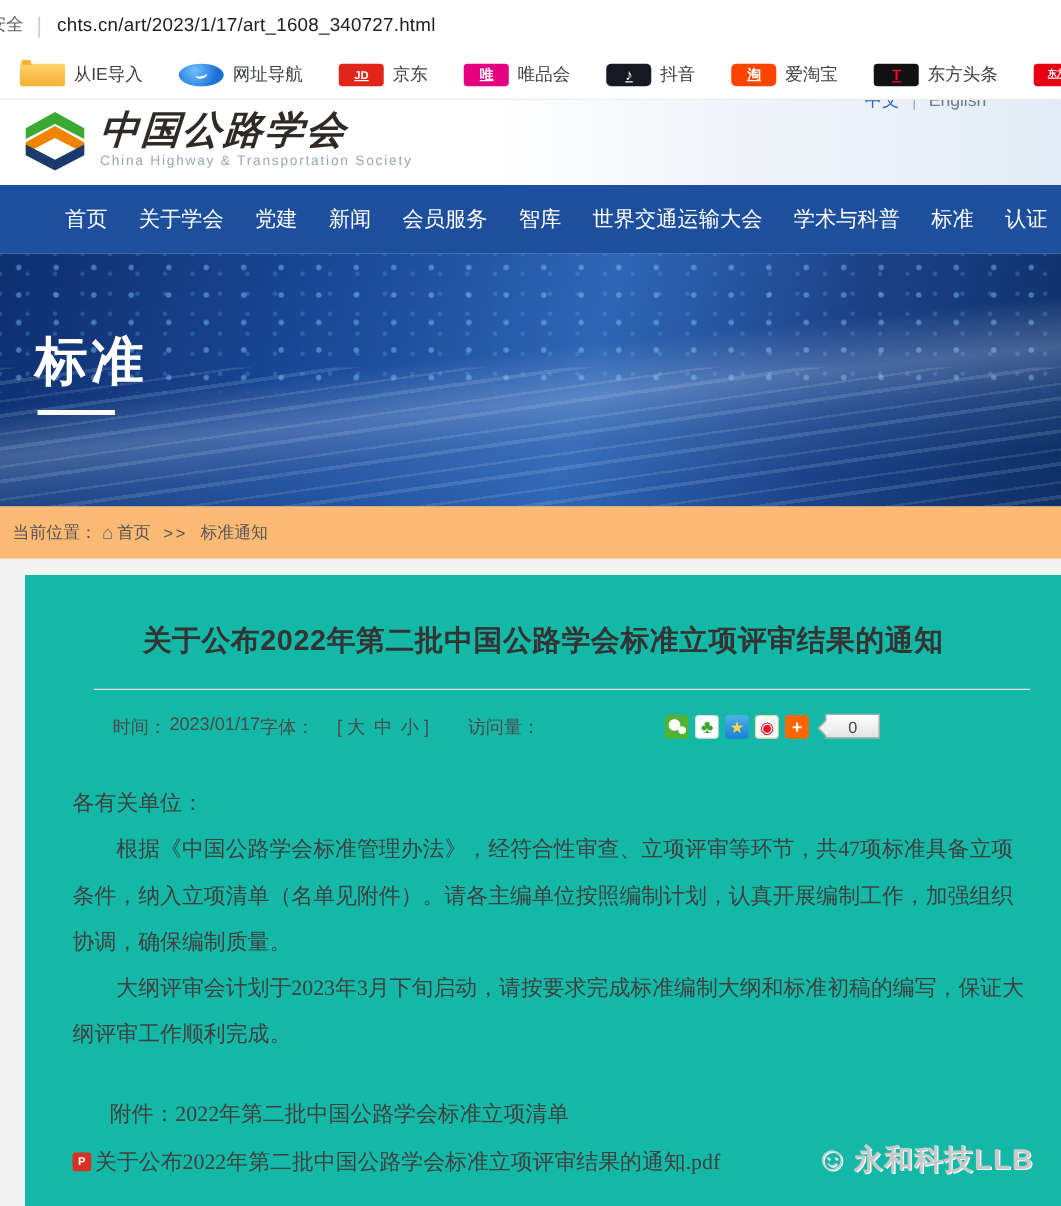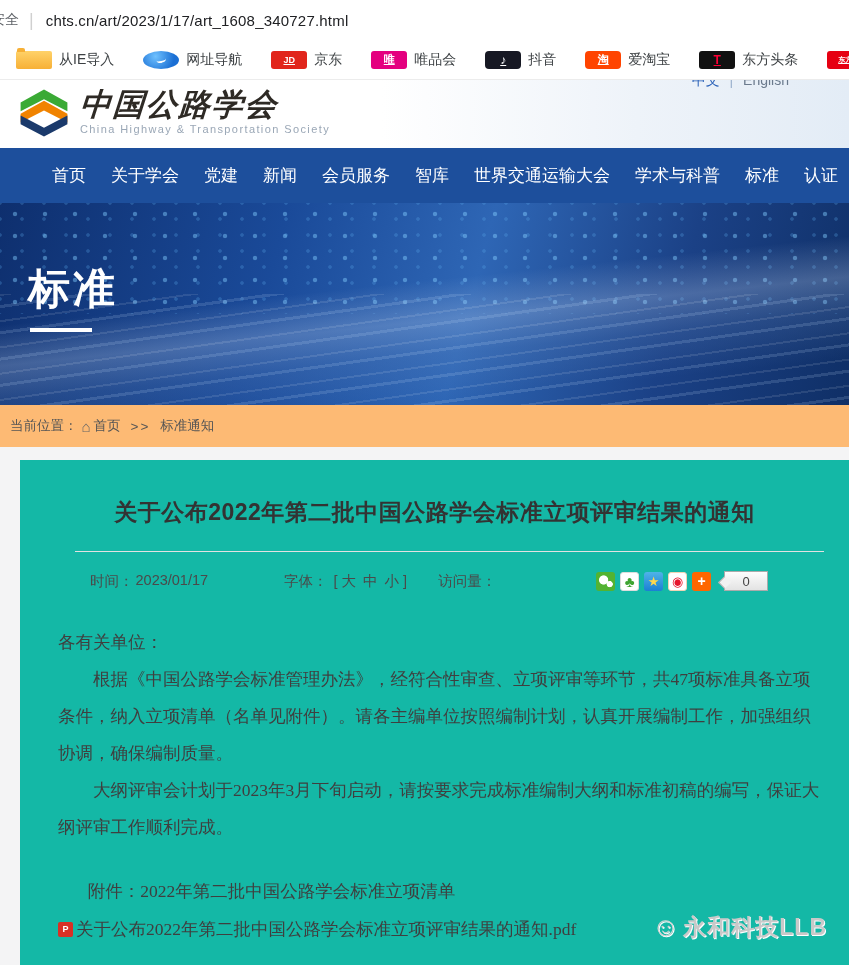--- a/index.html
+++ b/index.html
@@ -63,21 +63,21 @@
   .house { font-size:15px; color:#666; }
   .crumb-sep { margin:0 6px; color:#555; letter-spacing:2px; }
   .crumb-current { cursor:pointer; }
 
   
   .panel { position:absolute; left:20px; top:460px; width:829px; height:518px; background:#14b8a6; }
   .article-title { text-align:center; padding:37px 50px 0 50px; font-size:23px; font-weight:bold; color:#333; letter-spacing:.5px; }
   .title-divider { margin:23px 25px 0 55px; border:none; border-top:1px solid #e2e2e2; }
   .meta-row { display:flex; align-items:flex-end; margin-top:19px; padding-left:70px; font-size:14.5px; color:#4a4a4a; }
   .meta-time { display:flex; gap:2px; }
-  .meta-font { display:flex; gap:6px; margin-left:76px; }
+  .meta-font { display:flex; gap:18px; }
   .font-opts { letter-spacing:1px; }
   .font-size-opt { cursor:pointer; margin:0 3px; }
   .meta-views { margin-left:30px; }
   .share-bar { display:flex; align-items:center; gap:5px; margin-left:100px; }
   .si { width:19px; height:19px; border-radius:3px; display:inline-flex; align-items:center; justify-content:center; color:#fff; font-size:12px; cursor:pointer; flex:0 0 auto; }
   .si-wechat { background:radial-gradient(circle at 40% 42%, #fff 0 4.2px, transparent 5px),
                radial-gradient(circle at 72% 64%, #fff 0 2.8px, transparent 3.4px), #52b332; }
   .si-clover { background:#fff; border:1px solid #dcdcdc; color:#3fa432; font-size:15px; }
   .si-qzone { background:linear-gradient(#4fb3e8,#1b7fd4); color:#ffd84d; font-size:13px; }
   .si-weibo { background:#fff; border:1px solid #f0d3b4; color:#e6162d; font-size:13px; }

